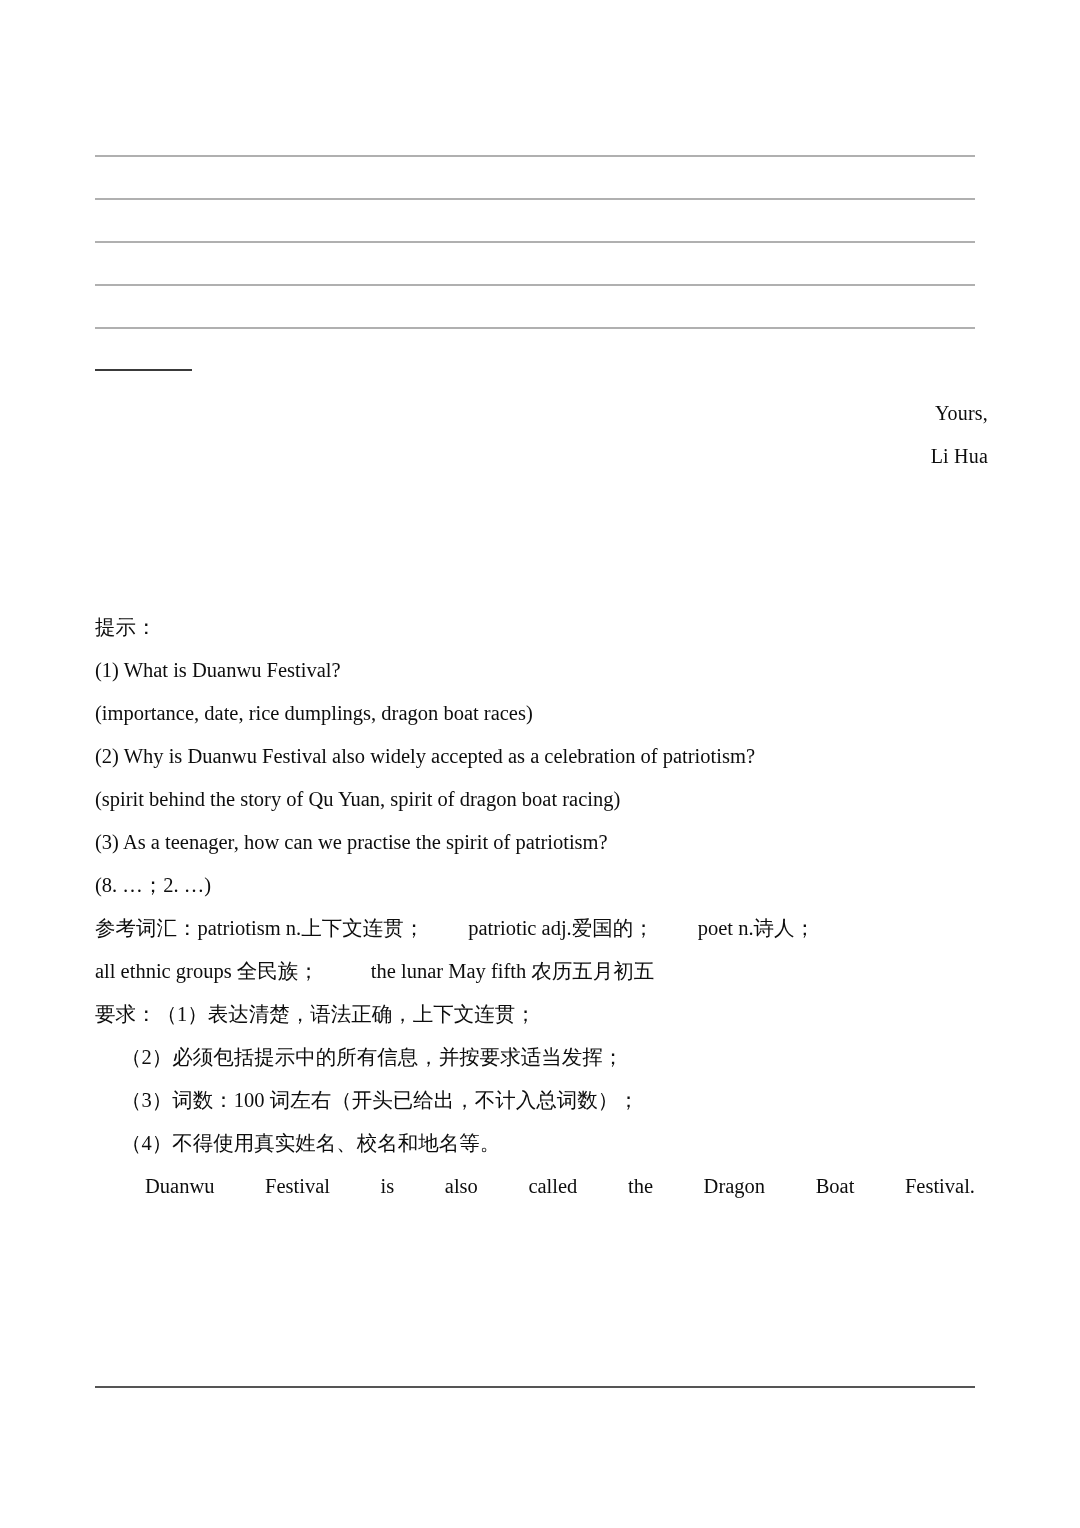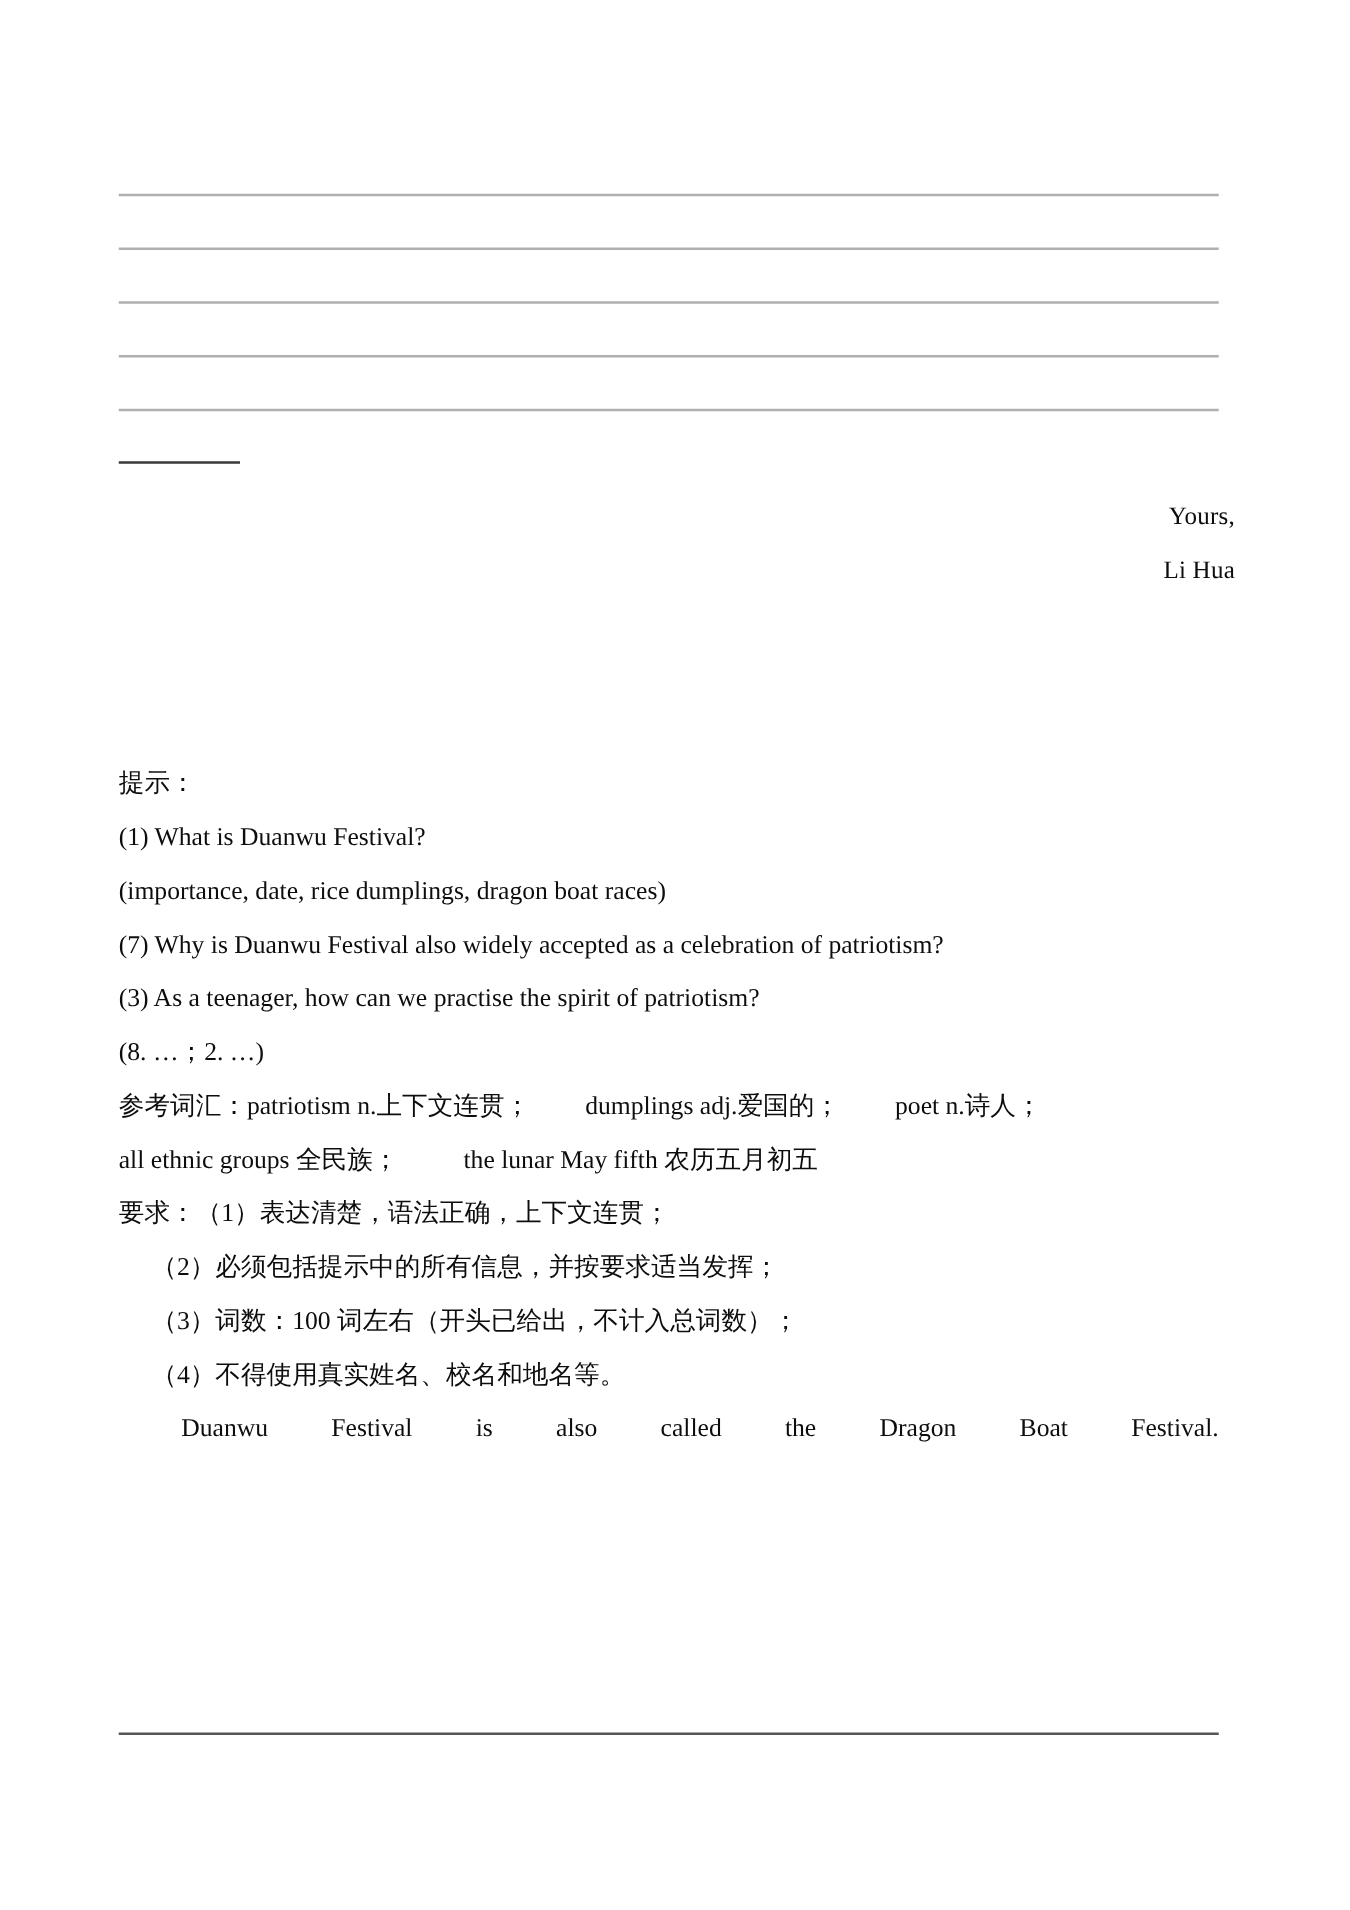--- a/index.html
+++ b/index.html
@@ -141,25 +141,26 @@
     <div>Li Hua</div>
   </div>
 
   <div class="question-body">
 
 
     <p class="line">提示：</p>
 
     <p class="line">(1) What is Duanwu Festival?</p>
     <p class="line">(importance, date, rice dumplings, dragon boat races)</p>
-    <p class="line">(7) Why is Duanwu Festival also widely accepted as a celebration of patriotism?</p>
+    <p class="line">(2) Why is Duanwu Festival also widely accepted as a celebration of patriotism?</p>
+    <p class="line">(spirit behind the story of Qu Yuan, spirit of dragon boat racing)</p>
     <p class="line">(3) As a teenager, how can we practise the spirit of patriotism?</p>
     <p class="line">(8. …；2. …)</p>
 
-    <p class="line vocab-line"><span>参考词汇：</span><span>patriotism n.上下文连贯；</span><span class="gap"></span><span>dumplings adj.爱国的；</span><span class="gap"></span><span>poet n.诗人；</span></p>
+    <p class="line vocab-line"><span>参考词汇：</span><span>patriotism n.上下文连贯；</span><span class="gap"></span><span>patriotic adj.爱国的；</span><span class="gap"></span><span>poet n.诗人；</span></p>
 
     <p class="line vocab-line"><span>all ethnic groups  全民族；</span><span class="gap-wide"></span><span>the lunar May fifth  农历五月初五</span></p>
 
     <p class="line"><span>要求：</span><span>（1）表达清楚，语法正确，上下文连贯；</span></p>
     <p class="line indent1">（2）必须包括提示中的所有信息，并按要求适当发挥；</p>
     <p class="line indent1">（3）词数：100 词左右（开头已给出，不计入总词数）；</p>
     <p class="line indent1">（4）不得使用真实姓名、校名和地名等。</p>
 
 
     <p class="opening-line">Duanwu Festival is also called the Dragon Boat Festival.</p>

